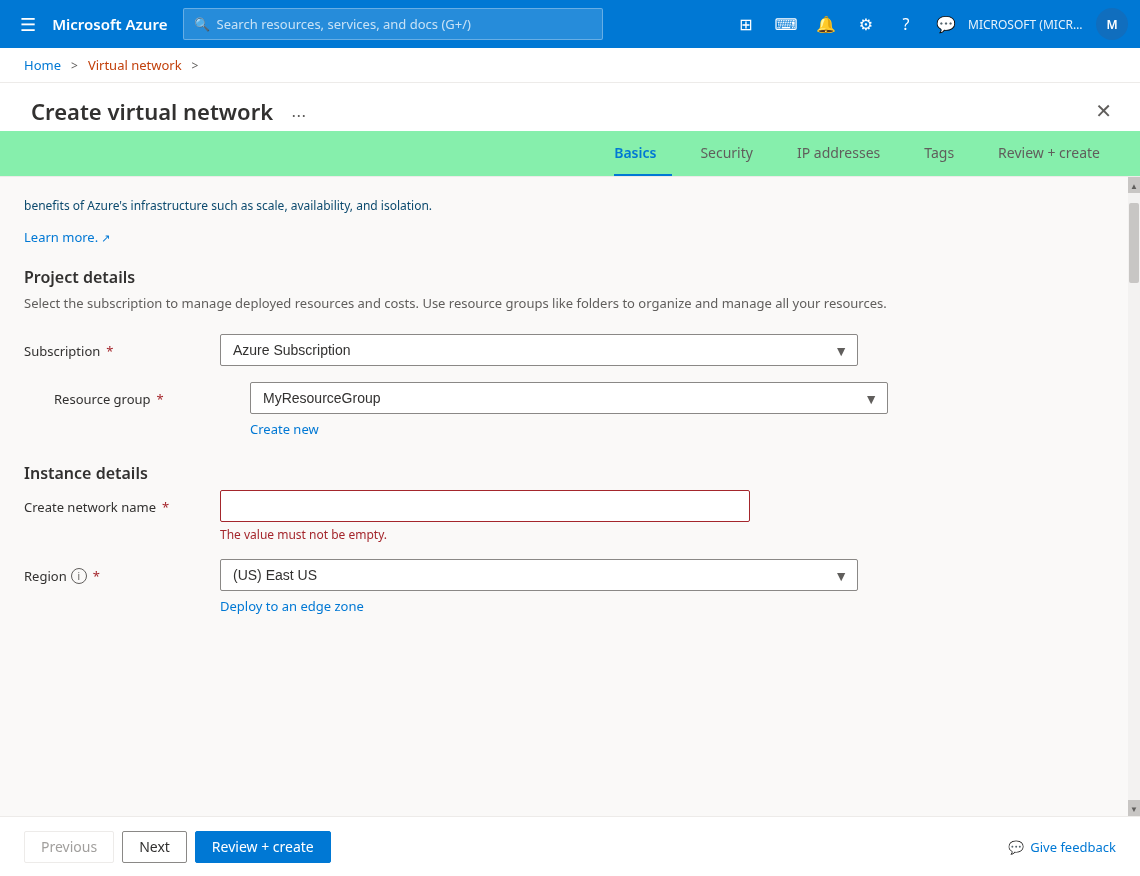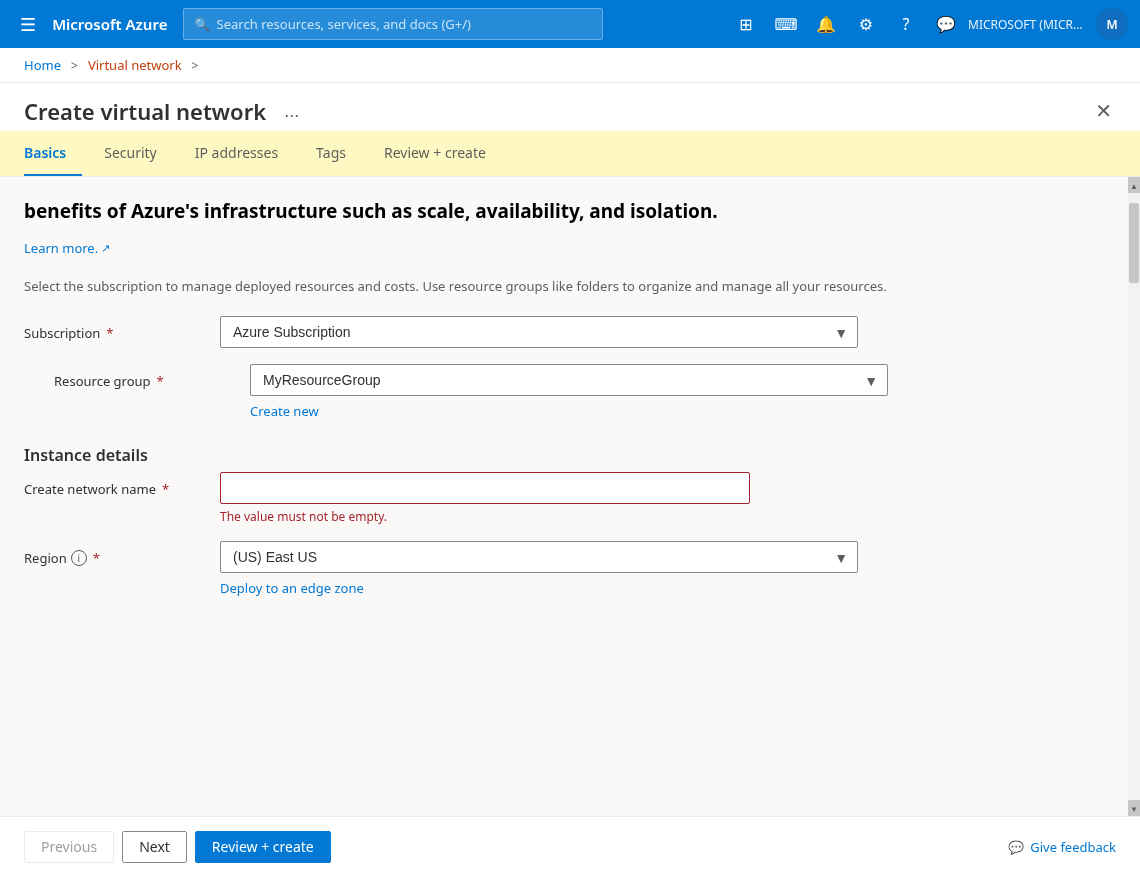--- a/index.html
+++ b/index.html
@@ -46,36 +46,37 @@
       font-size: 13px;
       border-bottom: 1px solid #edebe9;
     }
     .breadcrumb-link { color: #0078d4; cursor: pointer; }
     .breadcrumb-sep { color: #605e5c; font-size: 12px; }
     .breadcrumb-current { color: #c2410c; cursor: pointer; }
 
     
     .page-header {
       background: #fff;
-      padding: 12px 24px 0 24px;
+      padding: 12px 24px 0 31px;
       display: flex;
       align-items: center;
       gap: 12px;
     }
     .page-title { font-size: 22px; font-weight: 600; color: #323130; }
     .page-more-btn { background: none; border: none; cursor: pointer; font-size: 18px; color: #605e5c; padding: 2px 6px; }
     .close-btn { margin-left: auto; background: none; border: none; cursor: pointer; font-size: 20px; color: #605e5c; padding: 4px; }
 
     
     .tabs {
-      background: #fef9c3;
+      background: #86efac;
       display: flex;
       padding: 0 24px;
-      gap: 6px;
+      gap: 12px;
       border-bottom: 1px solid #edebe9;
+      justify-content: flex-end;
     }
     .tab {
       padding: 12px 16px;
       cursor: pointer;
       font-size: 14px;
       color: #605e5c;
       border-bottom: 2px solid transparent;
       white-space: nowrap;
     }
     .tab:first-child { padding-left: 0; }
@@ -120,21 +121,21 @@
       width: 10px;
       height: 80px;
       background: #c8c6c4;
       border-radius: 2px;
       position: absolute;
       top: 10px;
       left: 1px;
     }
 
     
-    .description-text { font-size: 19px; color: #000000; margin-bottom: 12px; line-height: 1.5; font-weight: bold; }
+    .description-text { font-size: 12px; color: #0c4a6e; margin-bottom: 12px; line-height: 1.5; }
     .learn-more { color: #0078d4; cursor: pointer; font-size: 13px; text-decoration: none; display: inline-flex; align-items: center; gap: 3px; }
 
     
     .section { margin-bottom: 24px; }
     .section-title { font-size: 16px; font-weight: 600; color: #323130; margin-bottom: 6px; }
     .section-desc { font-size: 13px; color: #605e5c; line-height: 1.5; margin-bottom: 20px; }
 
     
     .form-row {
       display: flex;
@@ -322,20 +323,21 @@
       <div class="description-text">benefits of Azure's infrastructure such as scale, availability, and isolation.</div>
       <a class="learn-more">
         <span>Learn more.</span>
         <span style="font-size:11px;">↗</span>
       </a>
 
       <div style="height:20px;"></div>
 
       
       <div class="section">
+        <div class="section-title">Project details</div>
         <div class="section-desc">Select the subscription to manage deployed resources and costs. Use resource groups like folders to organize and manage all your resources.</div>
 
         <div class="form-row">
           <div class="form-label">
             <span>Subscription</span>
             <span class="required-star">*</span>
           </div>
           <div class="form-control">
             <div class="select-wrapper">
               <select class="select-input">

